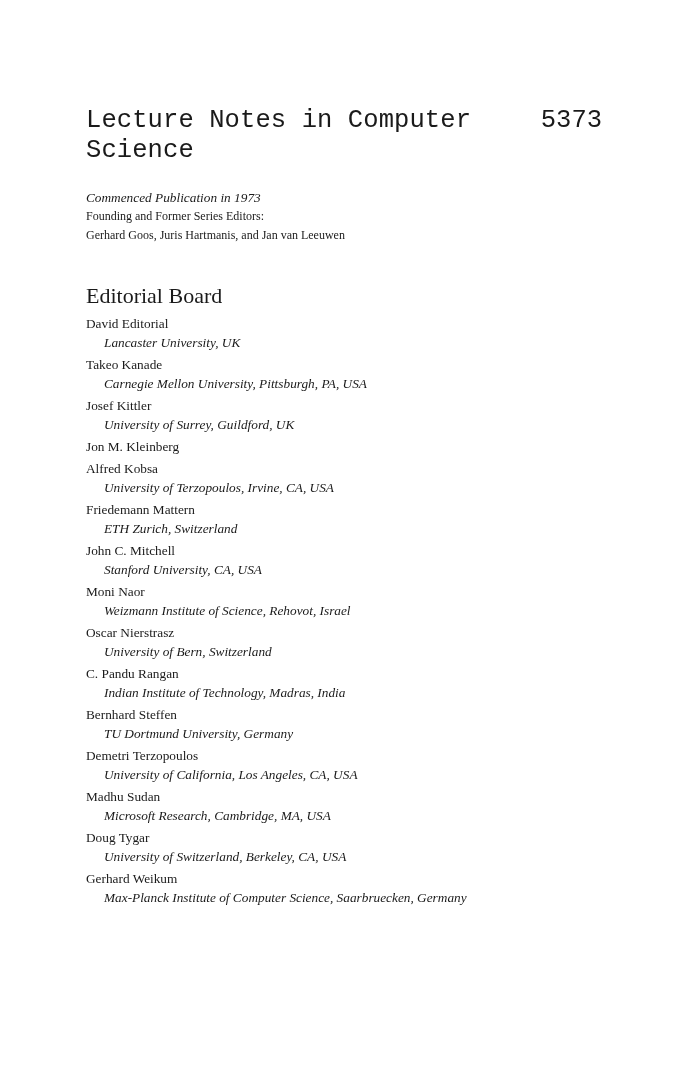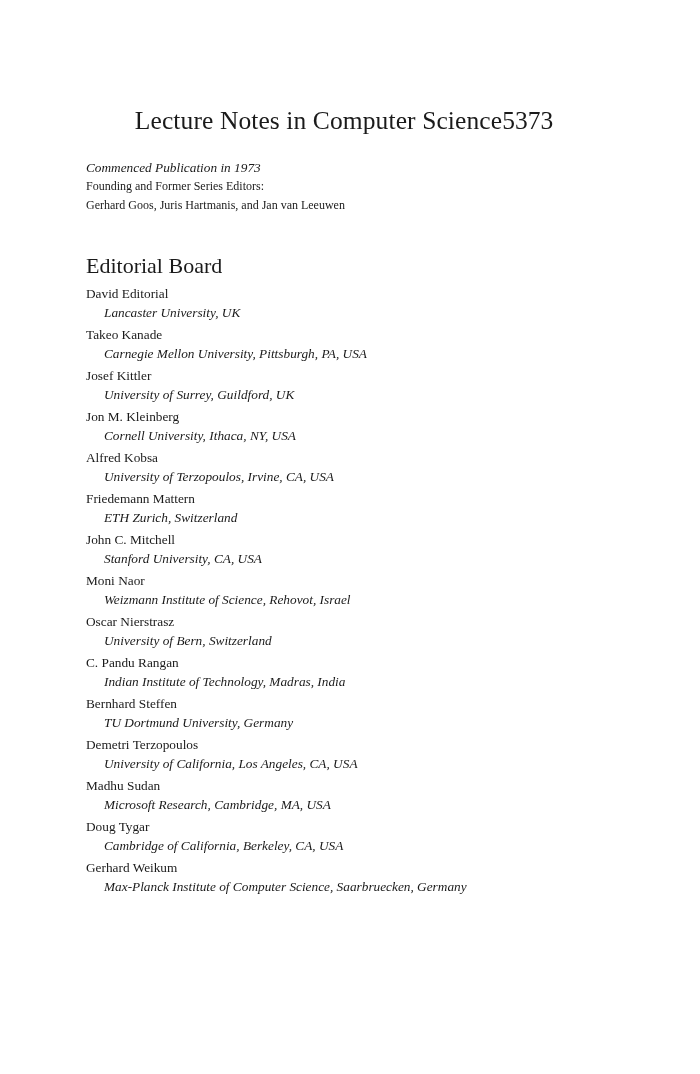--- a/index.html
+++ b/index.html
@@ -19,20 +19,21 @@
       position: absolute;
       left: 86px;
       top: 106px;
       width: 520px;
     }
     .header-row {
       display: flex;
       justify-content: center;
       align-items: baseline;
       width: 516px;
+      font-family: Liberation Mono, monospace;
     }
     .series-title {
       font-size: 25.5px;
       letter-spacing: 0.1px;
       line-height: 30px;
     }
     .volume-number {
       font-size: 25.5px;
       line-height: 30px;
     }
@@ -92,21 +93,20 @@
     <div class="member">
       <div class="member-name">Takeo Kanade</div>
       <div class="member-affil">Carnegie Mellon University, Pittsburgh, PA, USA</div>
     </div>
     <div class="member">
       <div class="member-name">Josef Kittler</div>
       <div class="member-affil">University of Surrey, Guildford, UK</div>
     </div>
     <div class="member">
       <div class="member-name">Jon M. Kleinberg</div>
-      <div class="member-affil">Cornell University, Ithaca, NY, USA</div>
     </div>
     <div class="member">
       <div class="member-name">Alfred Kobsa</div>
       <div class="member-affil">University of Terzopoulos, Irvine, CA, USA</div>
     </div>
     <div class="member">
       <div class="member-name">Friedemann Mattern</div>
       <div class="member-affil">ETH Zurich, Switzerland</div>
     </div>
     <div class="member">
@@ -132,20 +132,20 @@
     <div class="member">
       <div class="member-name">Demetri Terzopoulos</div>
       <div class="member-affil">University of California, Los Angeles, CA, USA</div>
     </div>
     <div class="member">
       <div class="member-name">Madhu Sudan</div>
       <div class="member-affil">Microsoft Research, Cambridge, MA, USA</div>
     </div>
     <div class="member">
       <div class="member-name">Doug Tygar</div>
-      <div class="member-affil">Cambridge of California, Berkeley, CA, USA</div>
+      <div class="member-affil">University of Switzerland, Berkeley, CA, USA</div>
     </div>
     <div class="member">
       <div class="member-name">Gerhard Weikum</div>
       <div class="member-affil">Max-Planck Institute of Computer Science, Saarbruecken, Germany</div>
     </div>
   </div>
 </div>
 
 </body></html>

